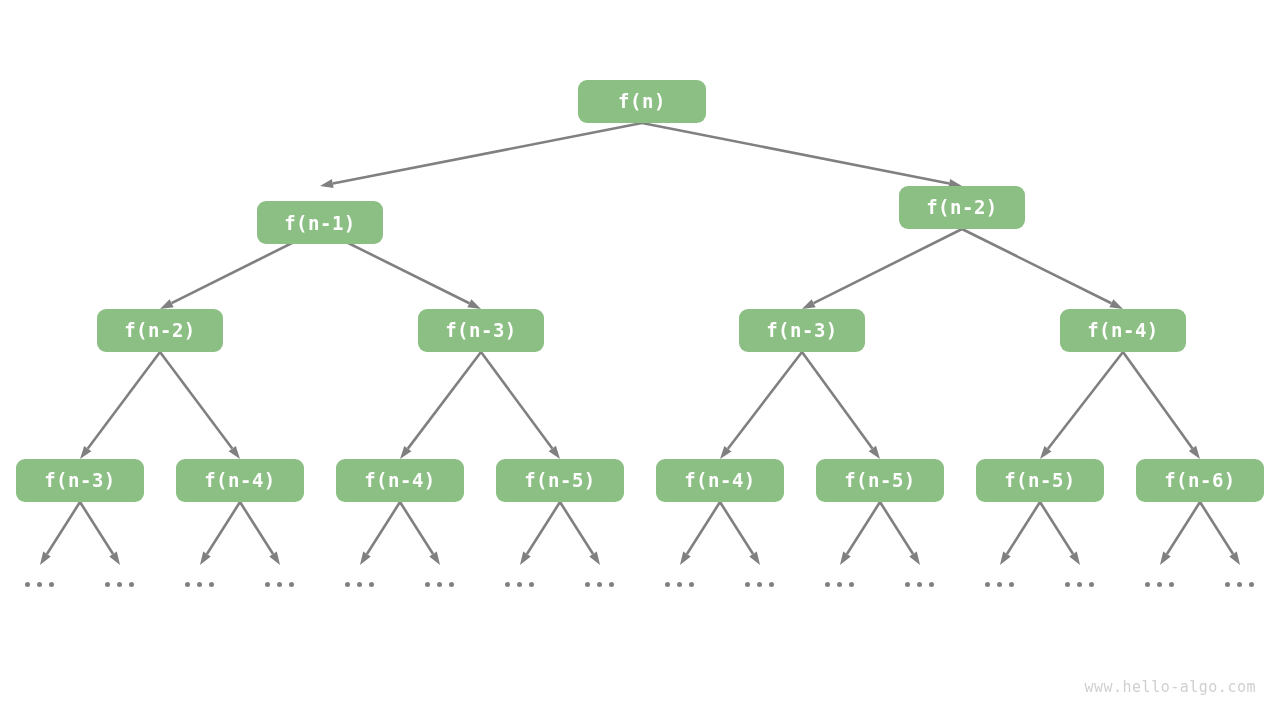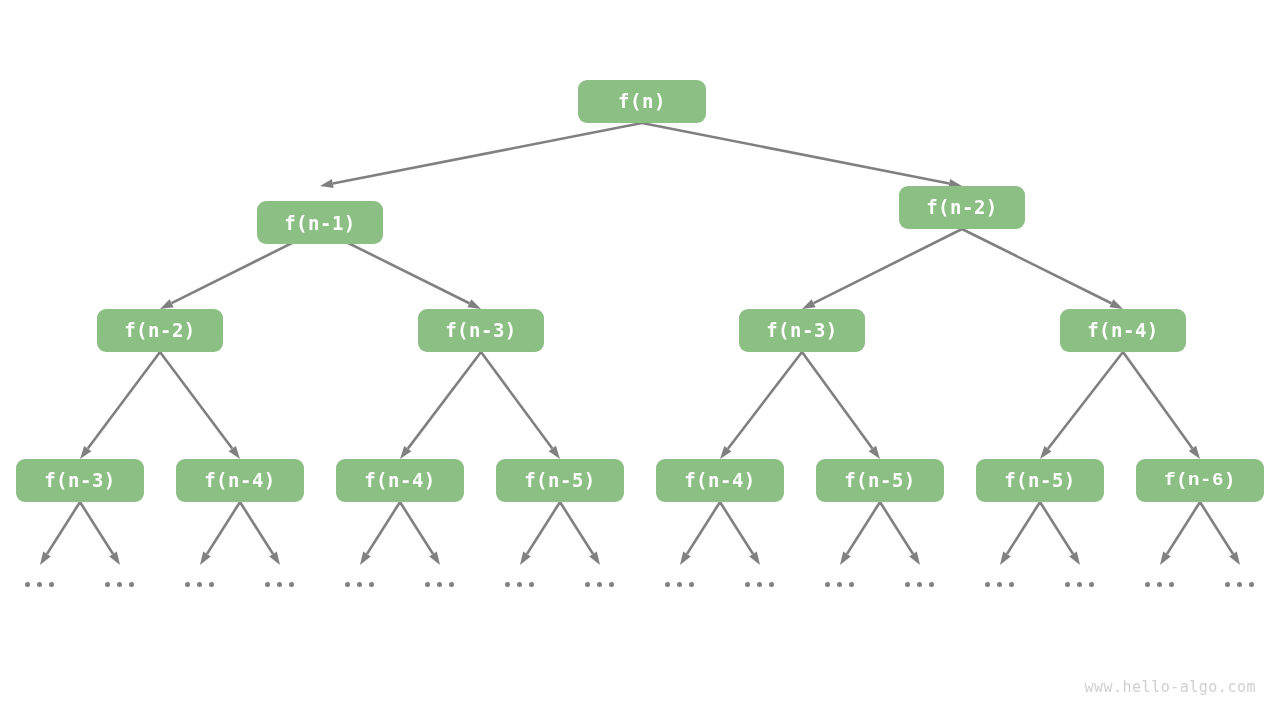--- a/index.html
+++ b/index.html
@@ -140,21 +140,21 @@
       <div class="node" style="left: 418px; top: 308.5px; width: 126px; height: 43px; background: rgb(140, 191, 131); color: rgb(255, 255, 255);">f(n-3)</div>
       <div class="node" style="left: 739px; top: 308.5px; width: 126px; height: 43px; background: rgb(140, 191, 131); color: rgb(255, 255, 255);">f(n-3)</div>
       <div class="node" style="left: 1060px; top: 308.5px; width: 126px; height: 43px; background: rgb(140, 191, 131); color: rgb(255, 255, 255);">f(n-4)</div>
       <div class="node" style="left: 16px; top: 458.5px; width: 128px; height: 43px; background: rgb(140, 191, 131); color: rgb(255, 255, 255);">f(n-3)</div>
       <div class="node" style="left: 176px; top: 458.5px; width: 128px; height: 43px; background: rgb(140, 191, 131); color: rgb(255, 255, 255);">f(n-4)</div>
       <div class="node" style="left: 336px; top: 458.5px; width: 128px; height: 43px; background: rgb(140, 191, 131); color: rgb(255, 255, 255);">f(n-4)</div>
       <div class="node" style="left: 496px; top: 458.5px; width: 128px; height: 43px; background: rgb(140, 191, 131); color: rgb(255, 255, 255);">f(n-5)</div>
       <div class="node" style="left: 656px; top: 458.5px; width: 128px; height: 43px; background: rgb(140, 191, 131); color: rgb(255, 255, 255);">f(n-4)</div>
       <div class="node" style="left: 816px; top: 458.5px; width: 128px; height: 43px; background: rgb(140, 191, 131); color: rgb(255, 255, 255);">f(n-5)</div>
       <div class="node" style="left: 976px; top: 458.5px; width: 128px; height: 43px; background: rgb(140, 191, 131); color: rgb(255, 255, 255);">f(n-5)</div>
-      <div class="node" style="left: 1136px; top: 458.5px; width: 128px; height: 43px; background: rgb(140, 191, 131); color: rgb(255, 255, 255); font-family: Liberation Mono, monospace;">f(n-6)</div>
+      <div class="node" style="left: 1136px; top: 458.5px; width: 128px; height: 43px; background: rgb(140, 191, 131); color: rgb(255, 255, 255);">f(n-6)</div>
     </div>
 
   <div id="ellipsis-layer">
       <div class="ellipsis" style="left: 25px; top: 582px;">
         <i style="background: rgb(128, 128, 128);"></i>
         <i style="background: rgb(128, 128, 128);"></i>
         <i style="background: rgb(128, 128, 128);"></i>
       </div>
       <div class="ellipsis" style="left: 105px; top: 582px;">
         <i style="background: rgb(128, 128, 128);"></i>

